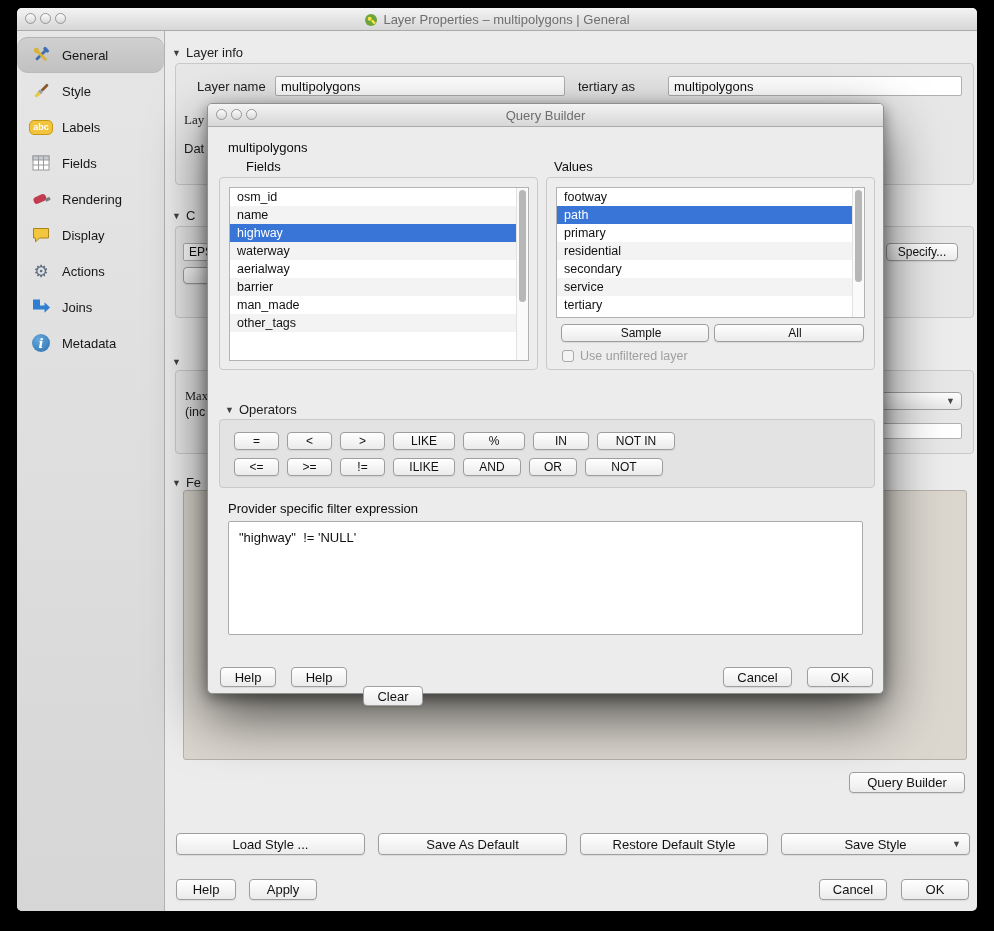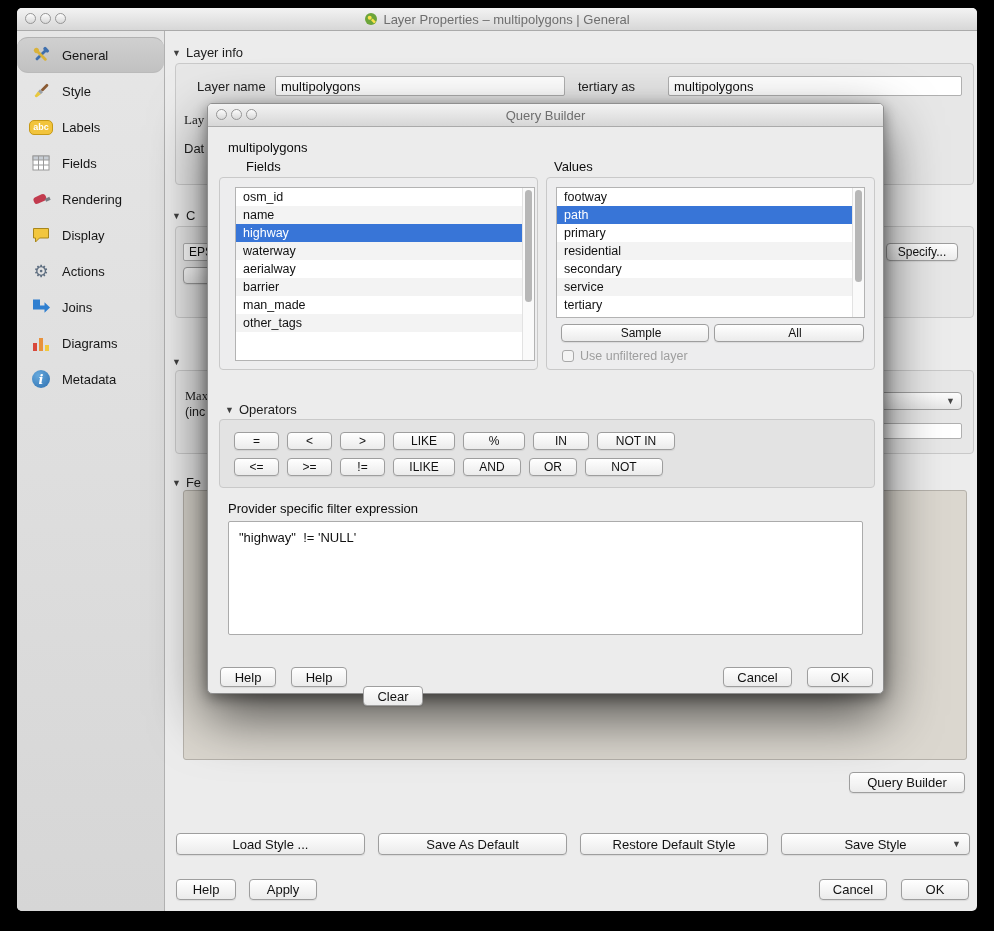--- a/index.html
+++ b/index.html
@@ -27,21 +27,21 @@
   .section-header{
     position:absolute;font-size:13px;color:#1d1d1d;display:flex;align-items:center;gap:5px;
   }
   .disclosure{font-size:9px;color:#3f3f3f;}
   .titlebar{
     position:absolute;top:0;left:0;right:0;height:22px;
     background:linear-gradient(#f3f3f3,#d7d7d7);
     border-bottom:1px solid #aaa;border-radius:5px 5px 0 0;
     display:flex;align-items:center;justify-content:center;
   }
-  .title-text{font-size:13px;color:#6e6e6e;display:flex;align-items:center;gap:5px;}
+  .title-text{font-size:13px;color:#6e6e6e;display:flex;align-items:flex-end;gap:5px;}
   .lights{position:absolute;left:8px;top:5px;display:flex;gap:4px;}
   .light{width:11px;height:11px;border-radius:50%;border:1px solid #969696;
     background:linear-gradient(#fcfcfc,#d8d8d8);box-sizing:border-box;}
   
   .window{
     position:absolute;left:17px;top:8px;width:960px;height:903px;
     background:#ececec;border-radius:5px;
   }
   .sidebar{
     position:absolute;left:0;top:23px;bottom:0;width:148px;
@@ -193,30 +193,20 @@
     <div class="side-item">
       <span class="icon-box">
         <svg width="22" height="22" viewBox="0 0 22 22">
           <path d="M3 3.5 h7 v6 h4.5 v-3.2 l5.5 5.2 -5.5 5.2 v-3.2 h-11.5 z" fill="#2f7fd0"></path>
         </svg>
       </span>
       <span>Joins</span>
     </div>
     <div class="side-item">
       <span class="icon-box">
-        <svg width="22" height="22" viewBox="0 0 22 22">
-          <rect x="3" y="11" width="4" height="8" fill="#d9483b"></rect>
-          <rect x="9" y="6" width="4" height="13" fill="#e8923c"></rect>
-          <rect x="15" y="13" width="4" height="6" fill="#f2c93e"></rect>
-        </svg>
-      </span>
-      <span>Diagrams</span>
-    </div>
-    <div class="side-item">
-      <span class="icon-box">
           <span class="info-badge">i</span>
         </span>
       <span>Metadata</span>
     </div>
   </div>
 
   <div class="section-header" style="left:155px;top:37px;">
     <span class="disclosure">▼</span>
     <span>Layer info</span>
   </div>
@@ -278,21 +268,21 @@
     </div>
     <div class="title-text">
         <span>Query Builder</span>
       </div>
   </div>
 
   <div class="dlg-label" style="left:20px;top:36px;">multipolygons</div>
 
   <div class="dlg-label" style="left:38px;top:55px;">Fields</div>
   <div class="groupbox" style="left:11px;top:73px;width:319px;height:193px;background:#ededee;"></div>
-  <div class="qlist" style="left:21px;top:83px;width:300px;height:174px;margin-left:6px;">
+  <div class="qlist" style="left:21px;top:83px;width:300px;height:174px;">
 
       <div class="list-row"><span>osm_id</span></div>
 
       <div class="list-row"><span>name</span></div>
 
       <div class="list-row selected"><span>highway</span></div>
 
       <div class="list-row"><span>waterway</span></div>
 
       <div class="list-row"><span>aerialway</span></div>

